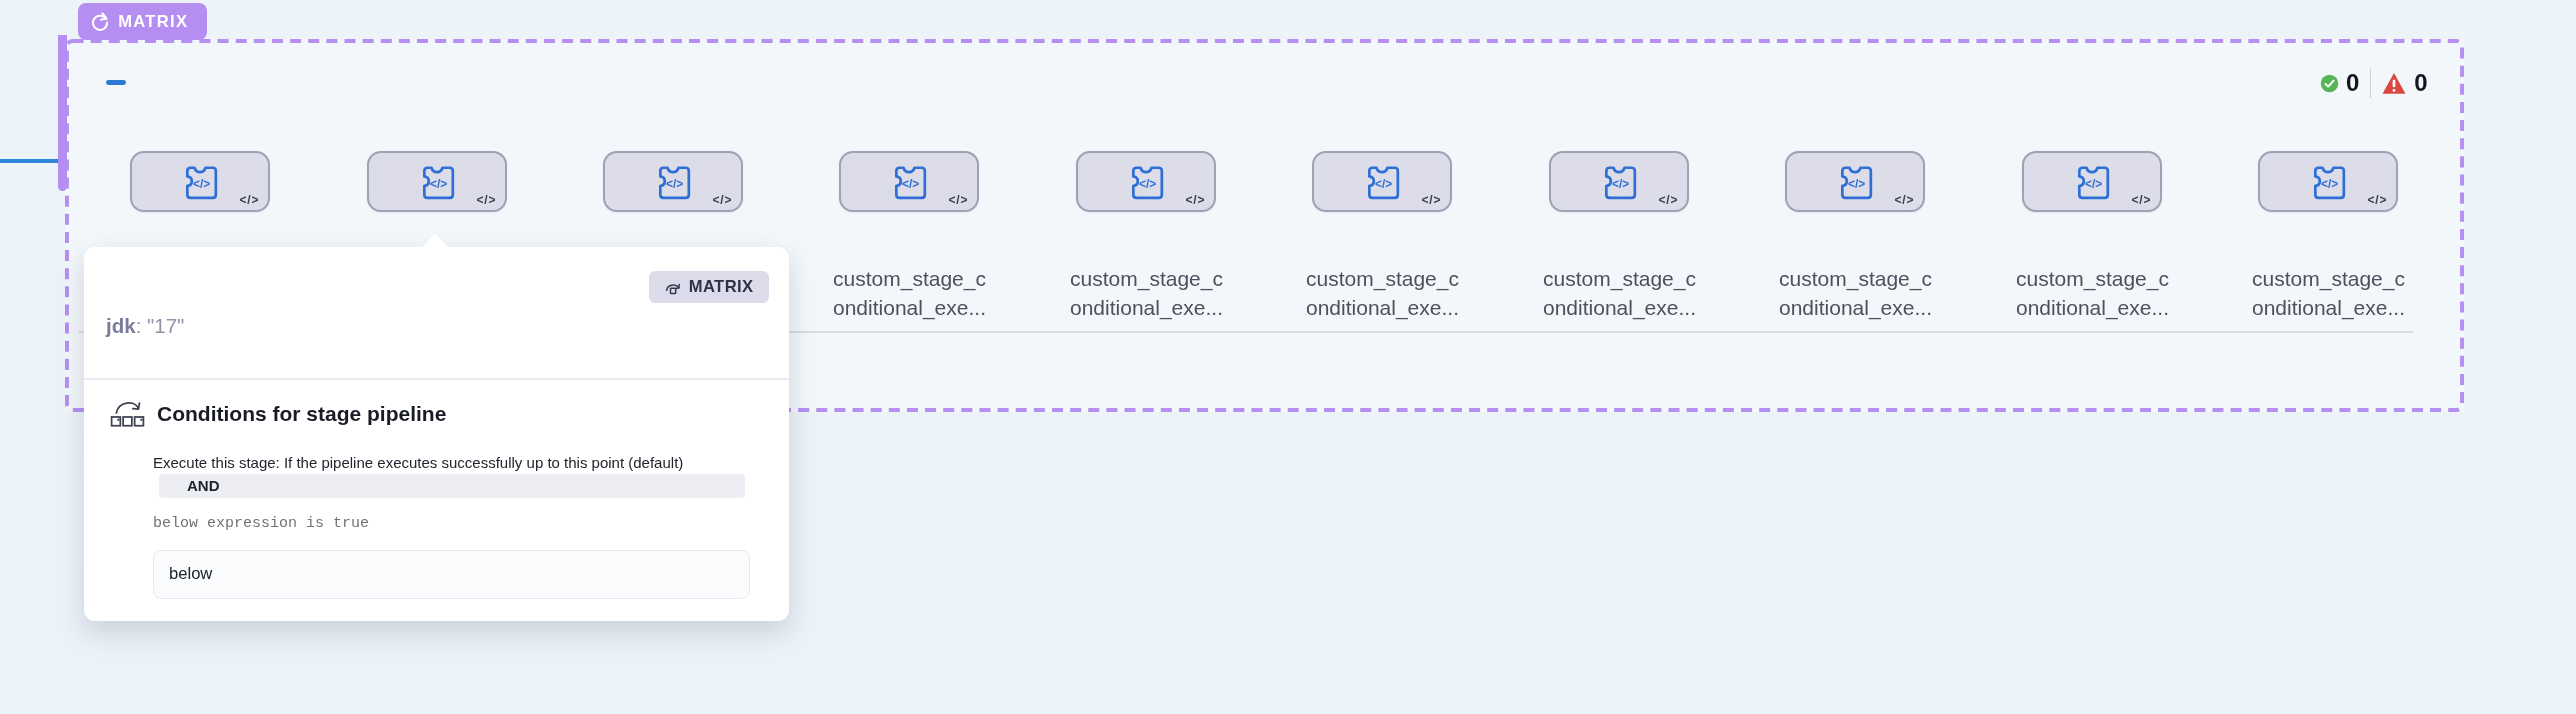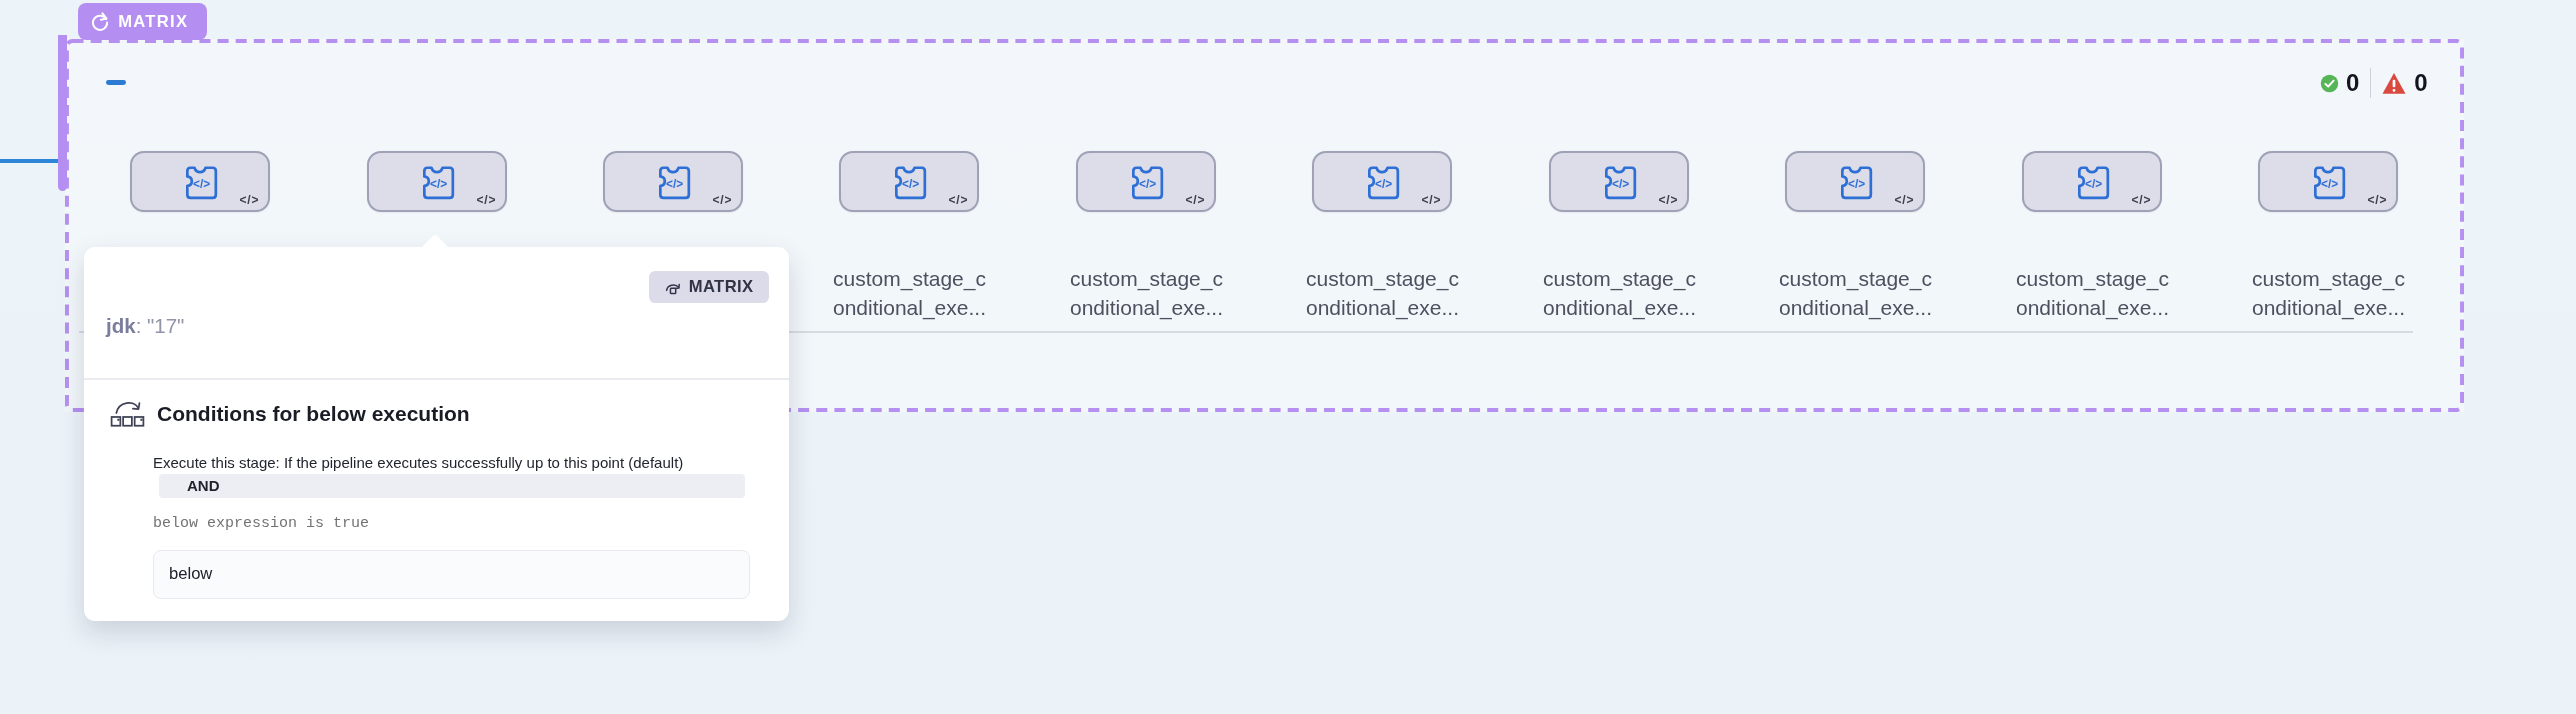--- a/index.html
+++ b/index.html
@@ -210,21 +210,21 @@
     <div class="tt-divider"></div>
     <svg class="tt-cond-icon" width="35" height="32" viewBox="0 0 44 40">
       <rect x="2" y="25" width="11" height="11" fill="none" stroke="#3f4254" stroke-width="2.2"></rect>
       <rect x="16.5" y="25" width="11" height="11" fill="none" stroke="#3f4254" stroke-width="2.2"></rect>
       <rect x="31" y="25" width="11" height="11" fill="none" stroke="#3f4254" stroke-width="2.2"></rect>
       <rect x="9.2" y="27.2" width="2.6" height="2.6" fill="#3f4254"></rect>
       <rect x="38.2" y="27.2" width="2.6" height="2.6" fill="#3f4254"></rect>
       <path d="M8,20 C11,5 30,4 35,13" fill="none" stroke="#3f4254" stroke-width="2.2" stroke-linecap="round"></path>
       <path d="M37,7.5 L35.8,15 L28.8,14.6" fill="none" stroke="#3f4254" stroke-width="2.2" stroke-linecap="round" stroke-linejoin="round"></path>
     </svg>
-    <div class="tt-heading">Conditions for below execution</div>
+    <div class="tt-heading">Conditions for stage pipeline</div>
     <div class="tt-desc">Execute this stage: If the pipeline executes successfully up to this point (default)</div>
     <div class="tt-chip">AND</div>
     <div class="tt-note">below expression is true</div>
     <div class="tt-expr">below</div>
   </div>
 
 </div>
 
 
 </body></html>

